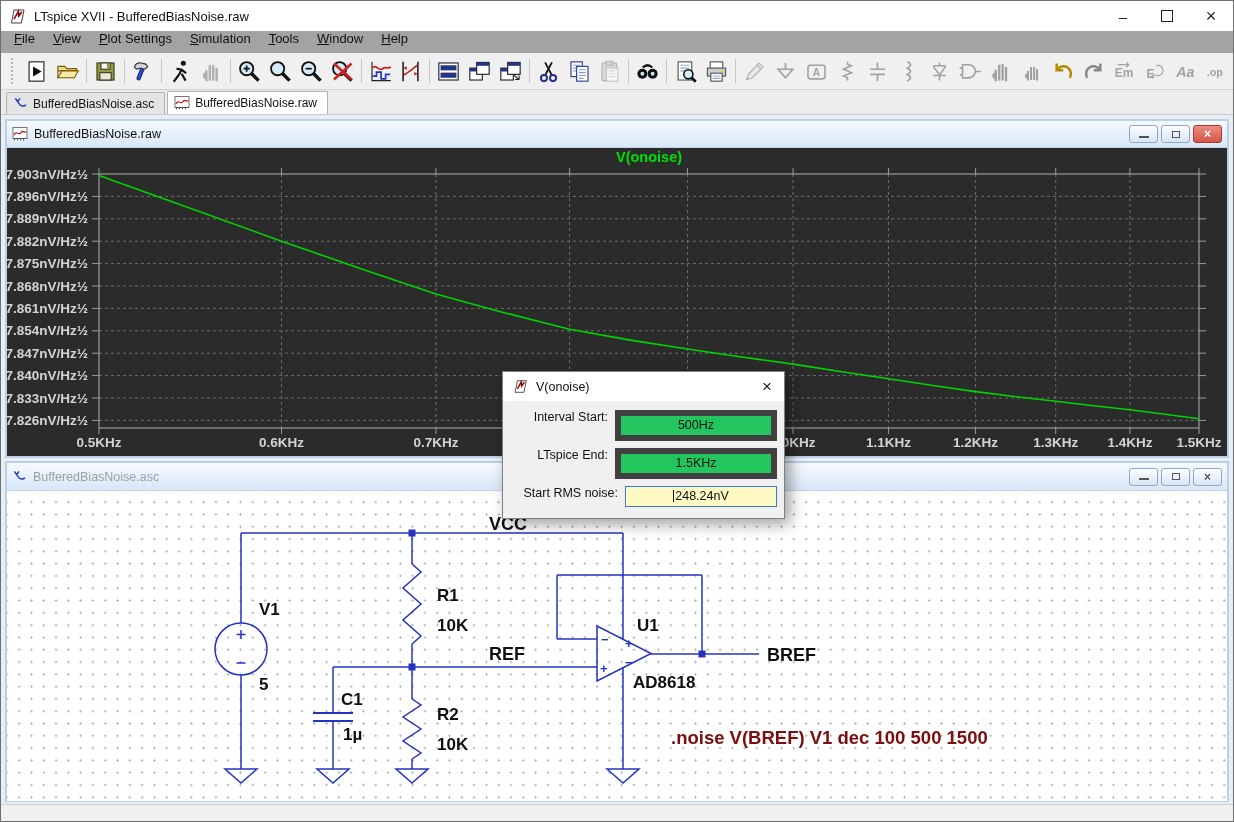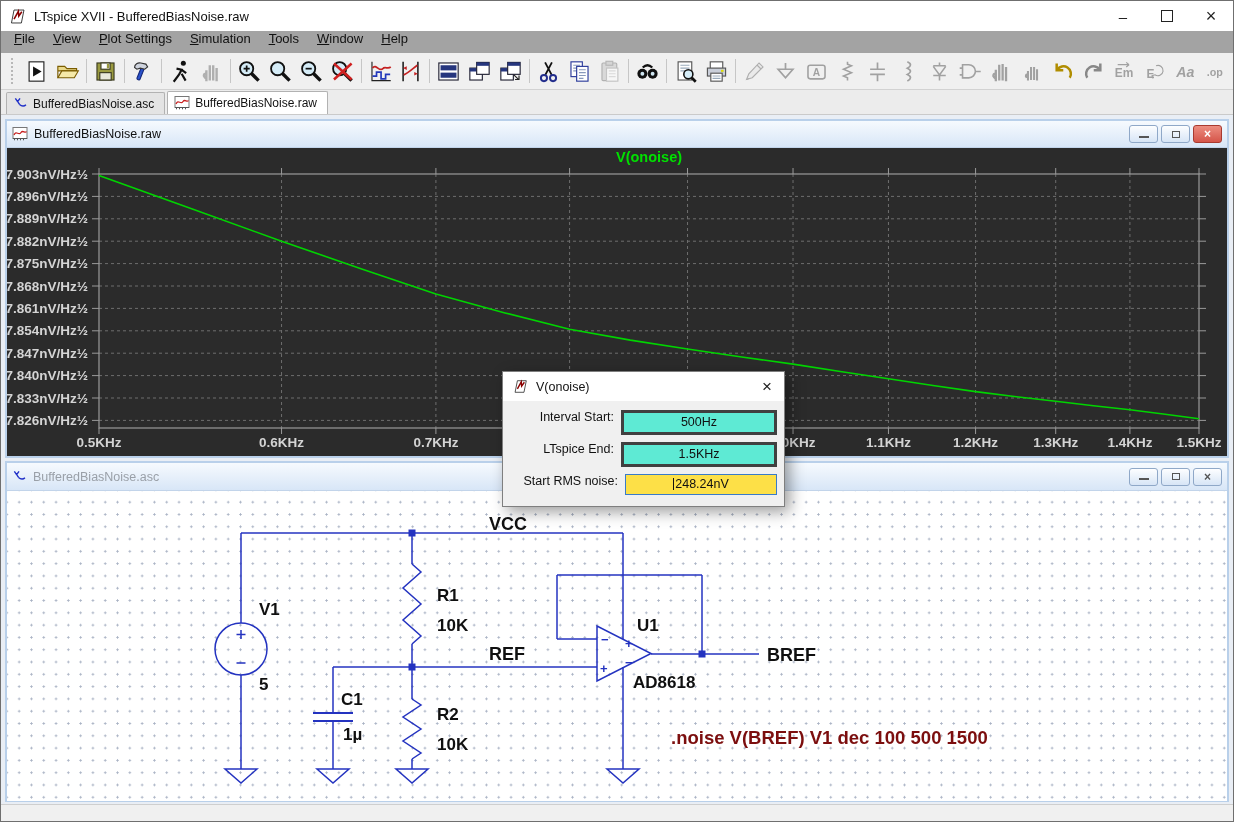--- a/index.html
+++ b/index.html
@@ -48,23 +48,23 @@
   
   .dialog{position:absolute;left:501px;top:256px;width:281px;z-index:40;background:#f0f0f0;border:1px solid #7f7f7f;
           box-shadow:5px 5px 14px rgba(0,0,0,.38)}
   .dlg-title{height:29px;background:#fff;display:flex;align-items:center;padding:0 9px}
   .dlg-title-text{font-size:12.5px;color:#111;margin-left:7px;flex:1}
   .dlg-close{font-size:17px;color:#222;padding:0 3px;cursor:default}
   .dlg-body{padding:9px 7px 11px 0}
   .dlg-row{display:flex;justify-content:flex-end;margin-bottom:7px}
   .dlg-row:last-child{margin-bottom:0}
   .dlg-label{font-size:12.5px;color:#111;margin-right:7px;white-space:nowrap}
-  .dlg-field{width:150px;height:19px;line-height:19px;background:#5eead4;border:3px solid #404040;
+  .dlg-field{width:150px;height:19px;line-height:19px;background:#22c55e;border:6px solid #404040;
              text-align:center;font-size:12.5px;color:#111;flex:none}
-  .dlg-field.focused{background:#fde047;border:1px solid #3a7bc8}
+  .dlg-field.focused{background:#fef9c3;border:1px solid #3a7bc8}
   .dlg-field.focused::before{content:"";display:inline-block;width:1px;height:12px;background:#111;
              vertical-align:middle;margin-right:1px;margin-top:-2px}
   
   .statusbar{height:16px;background:#f0f0f0;border-top:1px solid #cfcfcf;position:relative;overflow:hidden;flex:none}
   .clipped{position:absolute;left:276px;top:12px;font-weight:bold;font-size:19px;color:#222;letter-spacing:1px;white-space:nowrap}
 </style>
 </head>
 <body>
 
 <div class="app">

